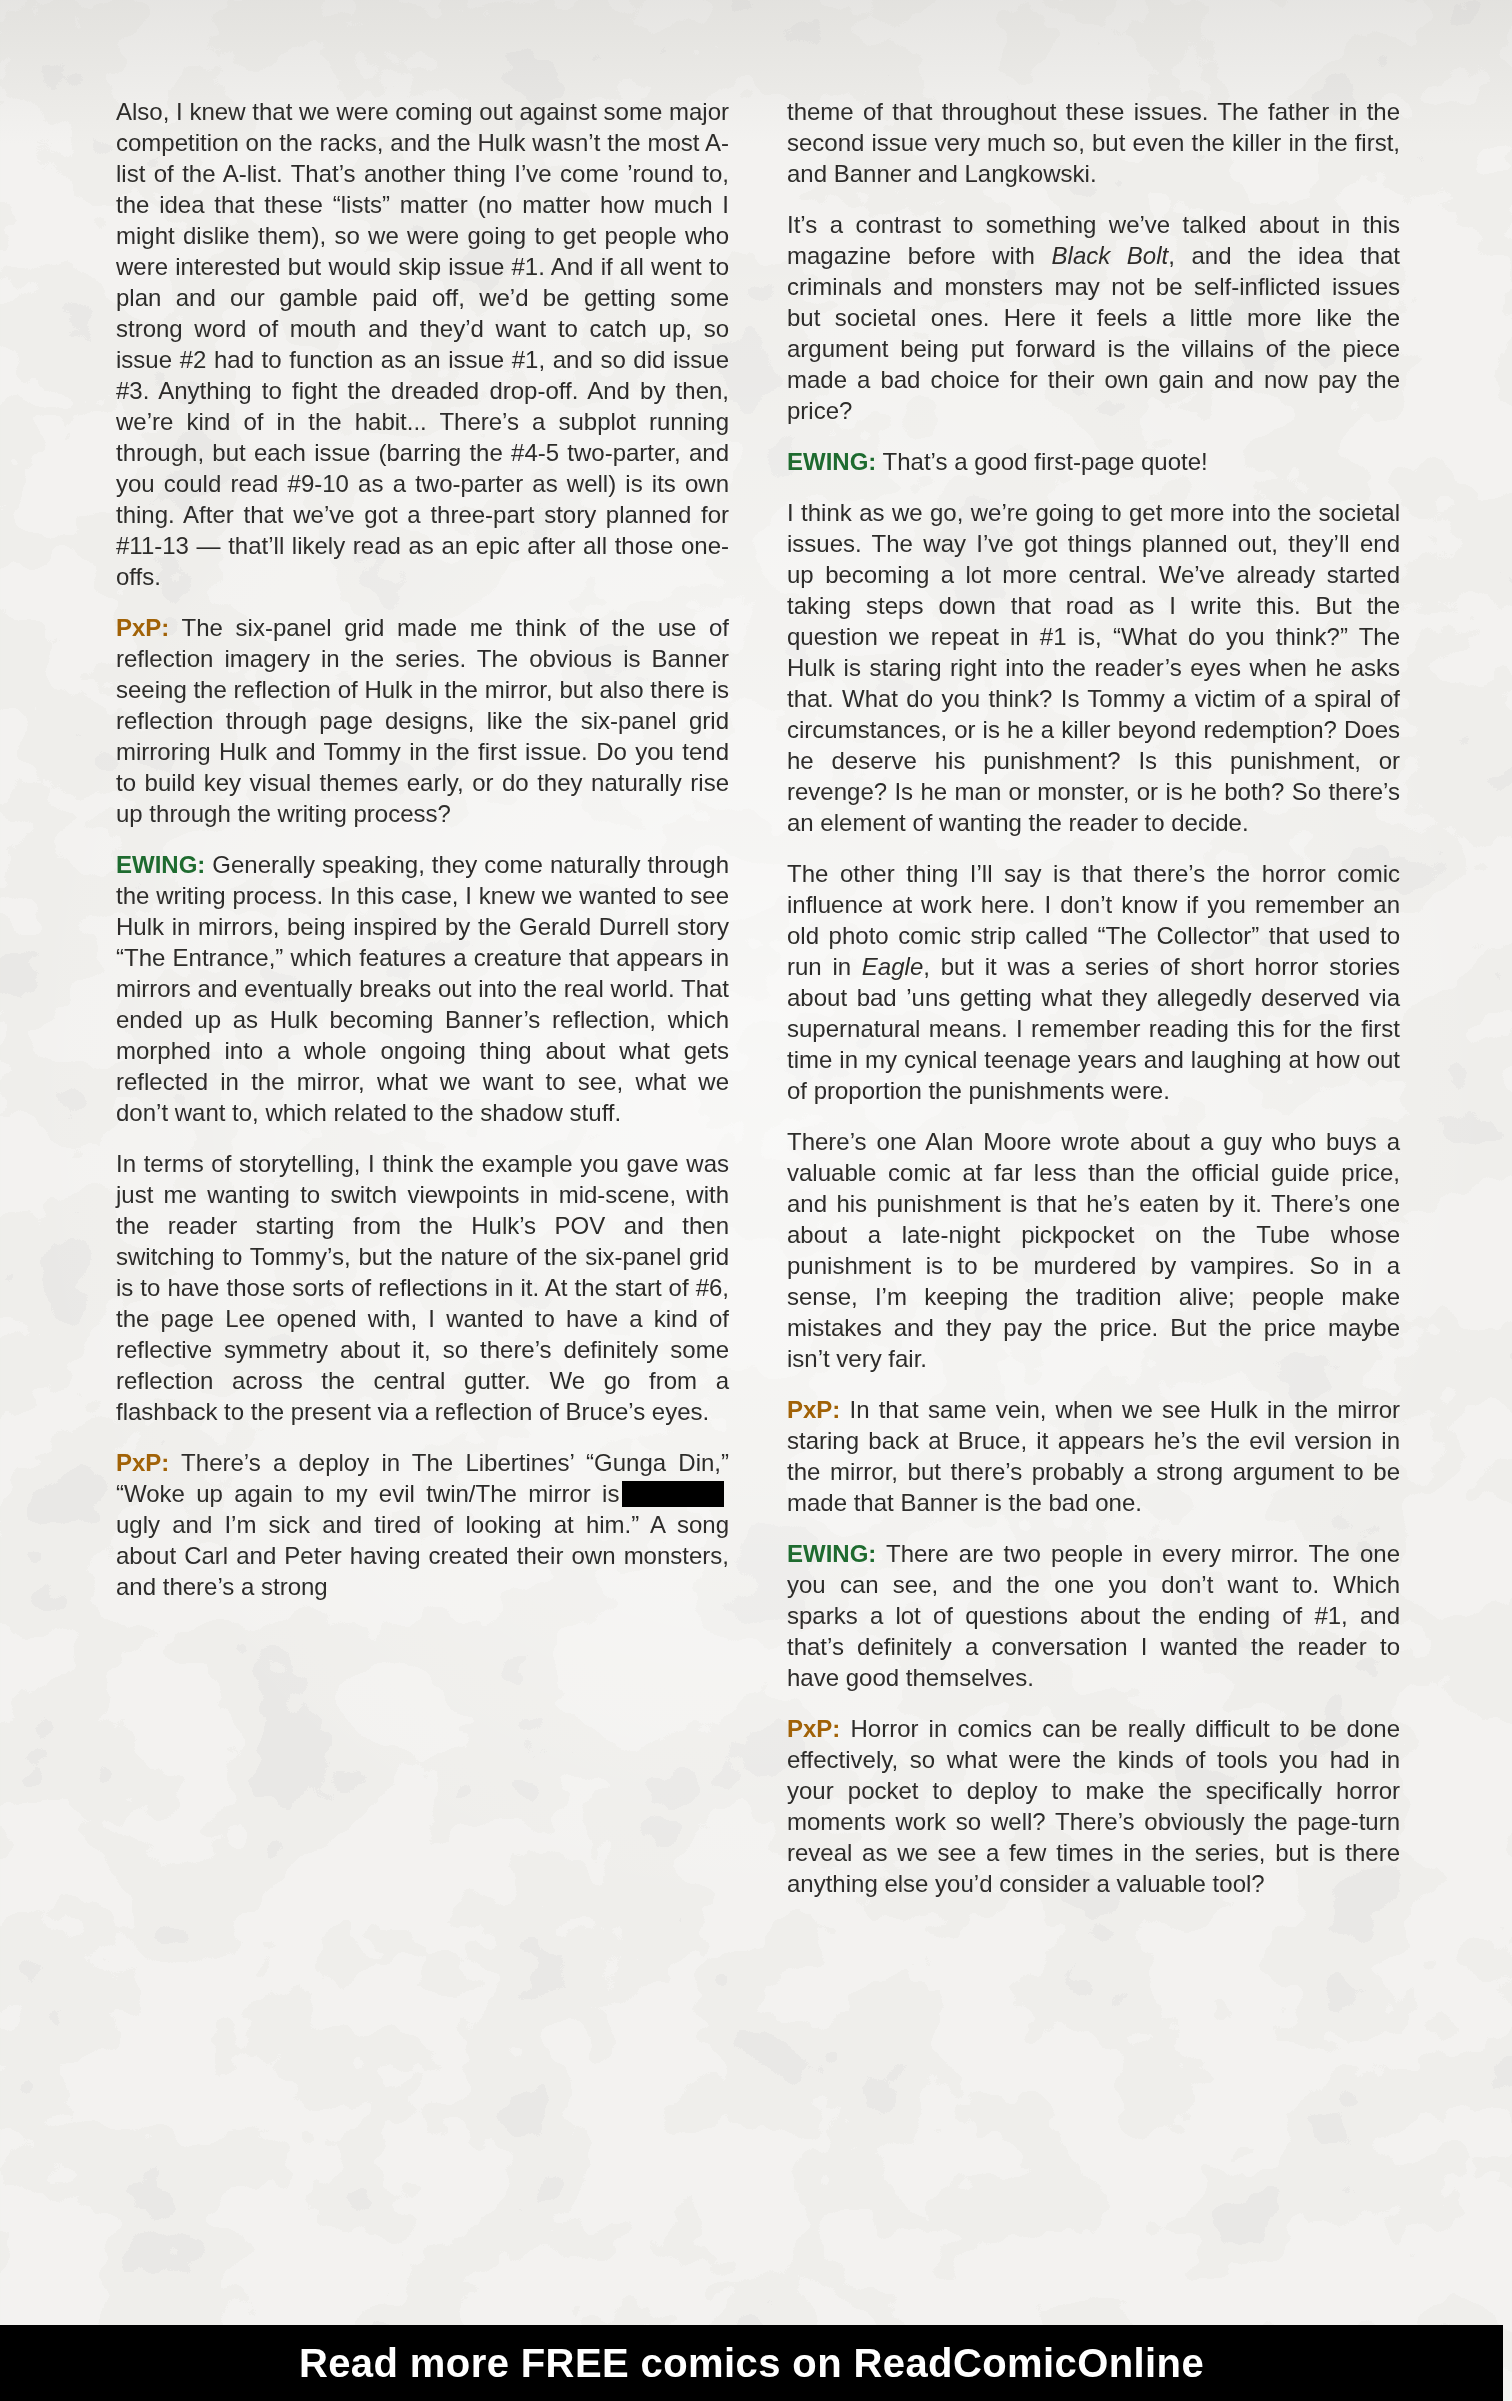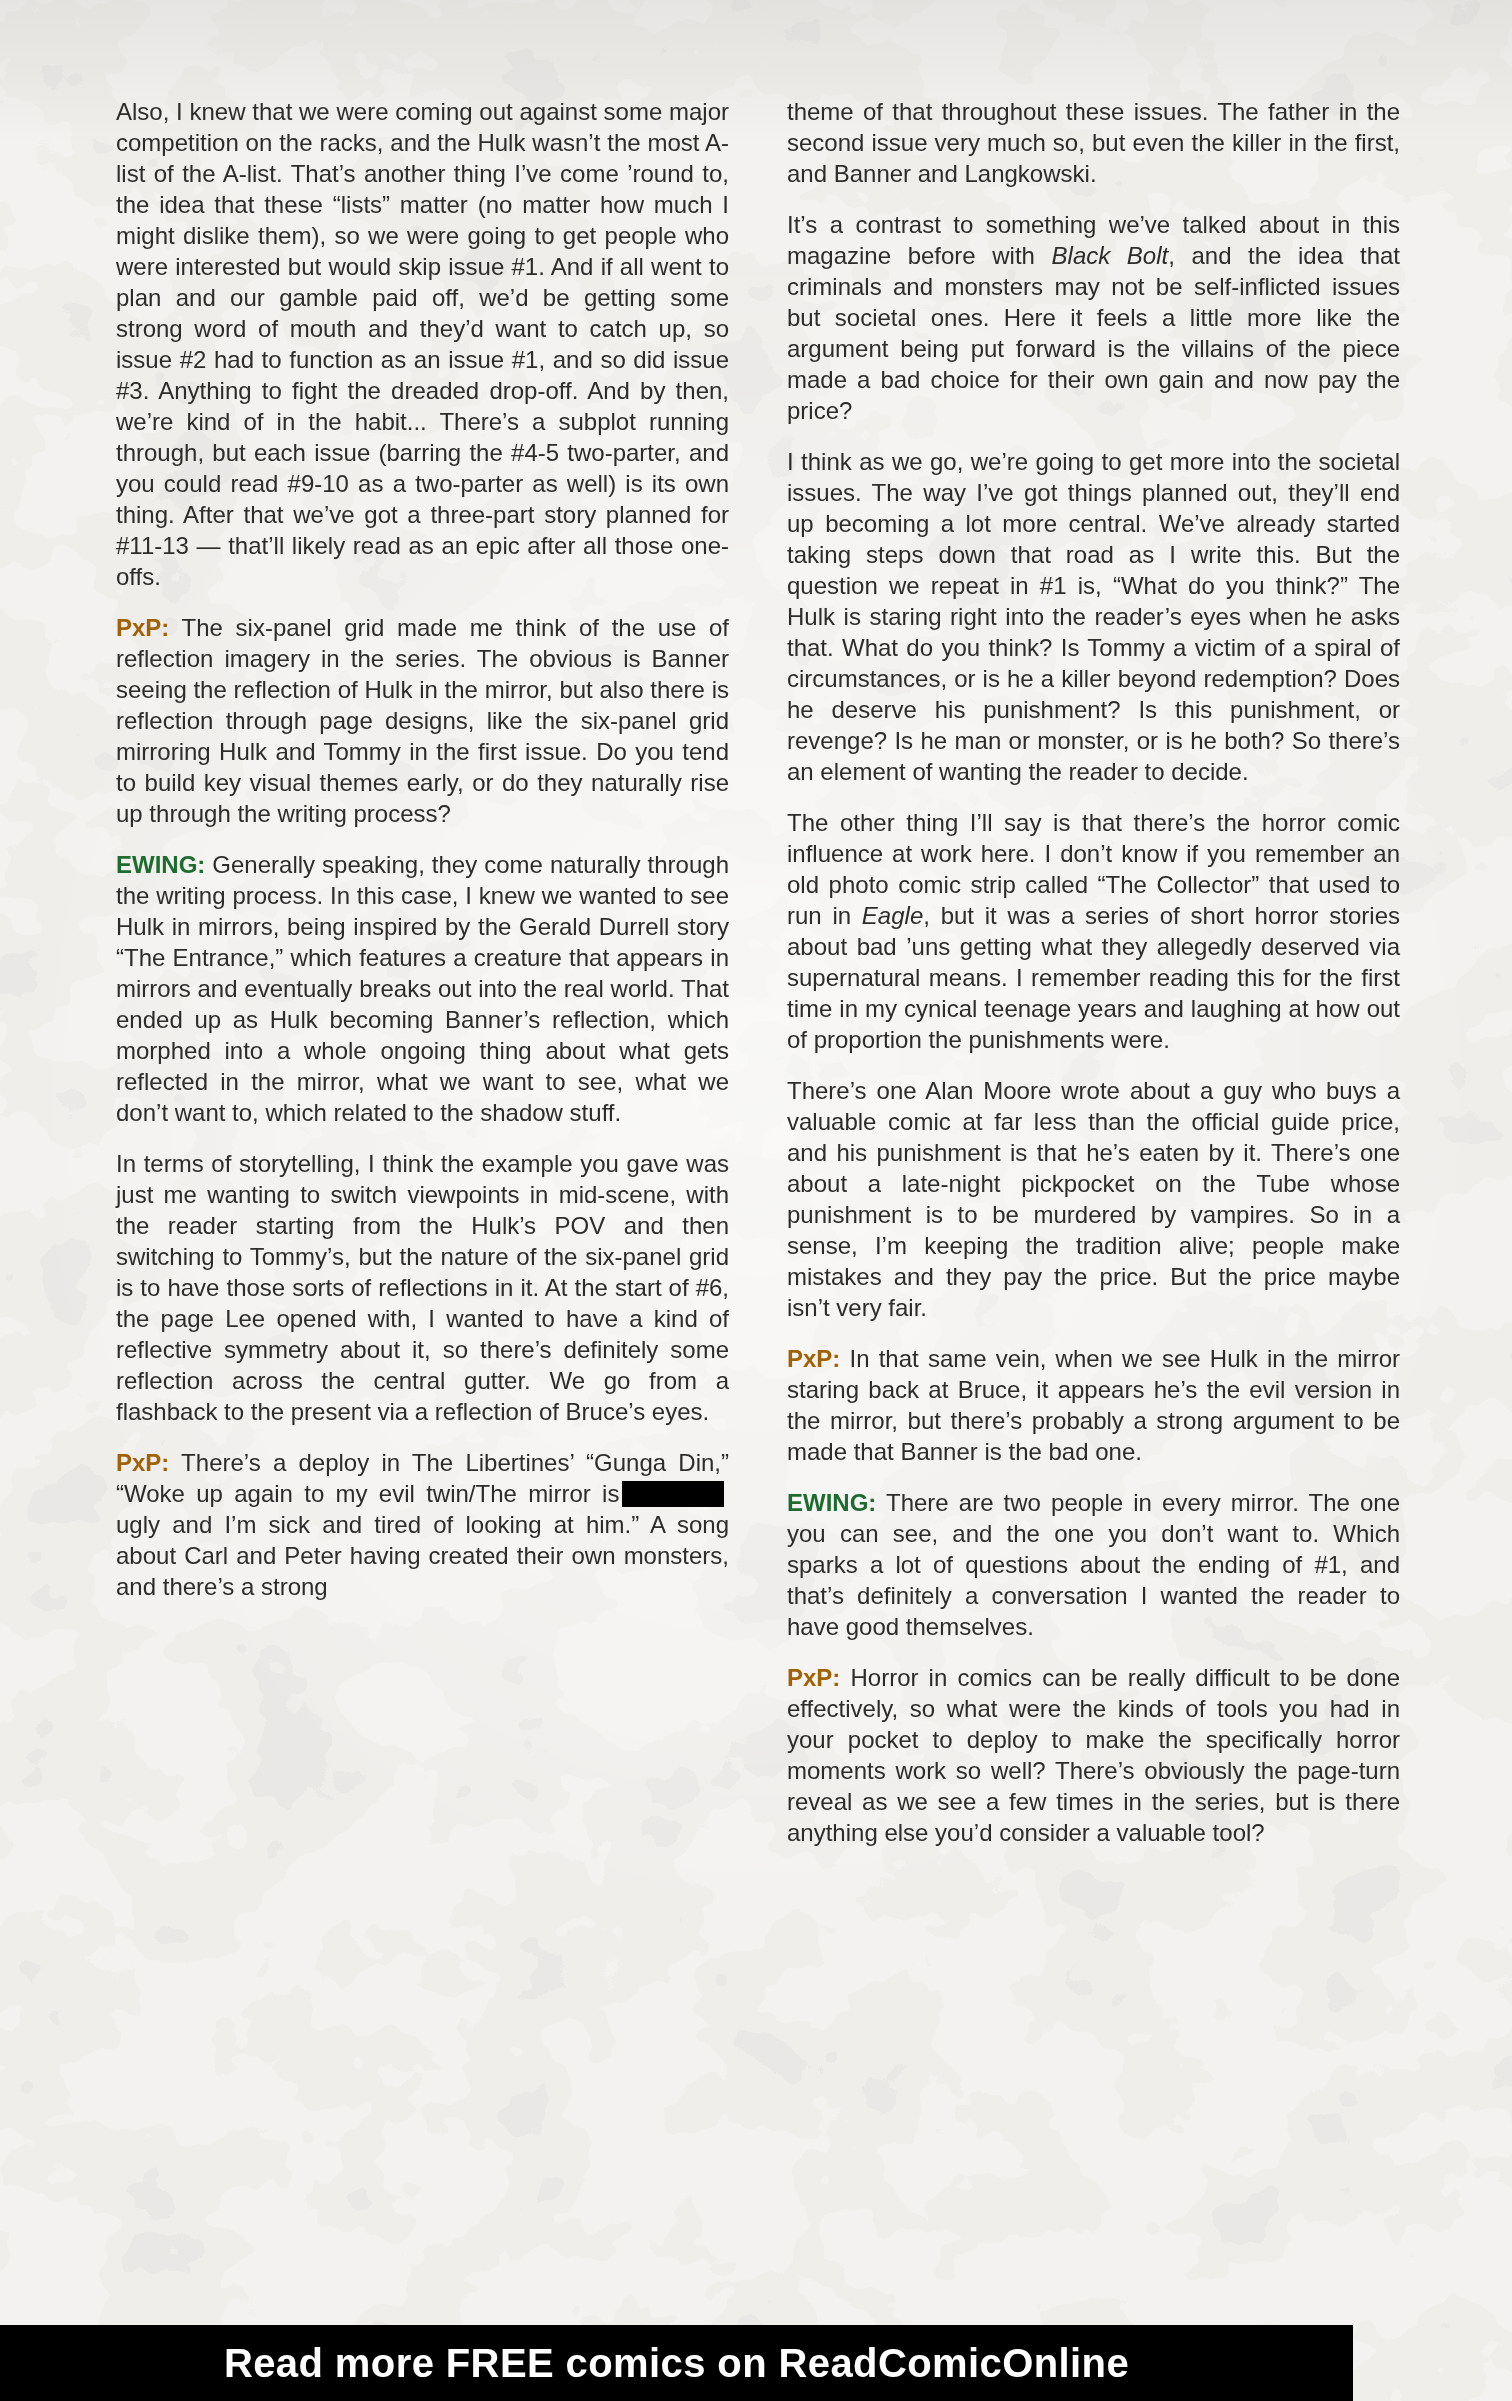--- a/index.html
+++ b/index.html
@@ -62,21 +62,21 @@
     display:inline-block;
     width:102px;
     height:26px;
     background:#000;
     vertical-align:-4.6px;
     margin:0 4.6px 0 3px;
   }
   .footer-bar{
     position:absolute;
     left:0; bottom:0;
-    width:1353px;
+    width:1503px;
     height:76px;
     background:#000;
     z-index:2;
     display:flex;
     align-items:center;
     justify-content:center;
     cursor:pointer;
   }
   .footer-bar span{
     color:#fff;
@@ -107,20 +107,21 @@
   <section class="col">
       <p><span class="seg-normal">Also, I knew that we were coming out against some major competition on the racks, and the Hulk wasn’t the most A-list of the A-list. That’s another thing I’ve come ’round to, the idea that these “lists” matter (no matter how much I might dislike them), so we were going to get people who were interested but would skip issue #1. And if all went to plan and our gamble paid off, we’d be getting some strong word of mouth and they’d want to catch up, so issue #2 had to function as an issue #1, and so did issue #3. Anything to fight the dreaded drop-off. And by then, we’re kind of in the habit... There’s a subplot running through, but each issue (barring the #4-5 two-parter, and you could read #9-10 as a two-parter as well) is its own thing. After that we’ve got a three-part story planned for #11-13 — that’ll likely read as an epic after all those one-offs.</span></p>
       <p><span class="seg-label">PxP:</span><span class="seg-normal"> The six-panel grid made me think of the use of reflection imagery in the series. The obvious is Banner seeing the reflection of Hulk in the mirror, but also there is reflection through page designs, like the six-panel grid mirroring Hulk and Tommy in the first issue. Do you tend to build key visual themes early, or do they naturally rise up through the writing process?</span></p>
       <p><span class="seg-ewing">EWING:</span><span class="seg-normal"> Generally speaking, they come naturally through the writing process. In this case, I knew we wanted to see Hulk in mirrors, being inspired by the Gerald Durrell story “The Entrance,” which features a creature that appears in mirrors and eventually breaks out into the real world. That ended up as Hulk becoming Banner’s reflection, which morphed into a whole ongoing thing about what gets reflected in the mirror, what we want to see, what we don’t want to, which related to the shadow stuff.</span></p>
       <p><span class="seg-normal">In terms of storytelling, I think the example you gave was just me wanting to switch viewpoints in mid-scene, with the reader starting from the Hulk’s POV and then switching to Tommy’s, but the nature of the six-panel grid is to have those sorts of reflections in it. At the start of #6, the page Lee opened with, I wanted to have a kind of reflective symmetry about it, so there’s definitely some reflection across the central gutter. We go from a flashback to the present via a reflection of Bruce’s eyes.</span></p>
       <p><span class="seg-label">PxP:</span><span class="seg-normal"> There’s a deploy in The Libertines’ “Gunga Din,” “Woke up again to my evil twin/The mirror is</span><span class="redacted-box"></span><span class="seg-normal">ugly and I’m sick and tired of looking at him.” A song about Carl and Peter having created their own monsters, and there’s a strong</span></p>
     </section>
   <section class="col">
       <p><span class="seg-normal">theme of that throughout these issues. The father in the second issue very much so, but even the killer in the first, and Banner and Langkowski.</span></p>
       <p><span class="seg-normal">It’s a contrast to something we’ve talked about in this magazine before with </span><span class="seg-italic">Black Bolt</span><span class="seg-normal">, and the idea that criminals and monsters may not be self-inflicted issues but societal ones. Here it feels a little more like the argument being put forward is the villains of the piece made a bad choice for their own gain and now pay the price?</span></p>
+      <p><span class="seg-ewing">EWING:</span><span class="seg-normal"> That’s a good first-page quote!</span></p>
       <p><span class="seg-normal">I think as we go, we’re going to get more into the societal issues. The way I’ve got things planned out, they’ll end up becoming a lot more central. We’ve already started taking steps down that road as I write this. But the question we repeat in #1 is, “What do you think?” The Hulk is staring right into the reader’s eyes when he asks that. What do you think? Is Tommy a victim of a spiral of circumstances, or is he a killer beyond redemption? Does he deserve his punishment? Is this punishment, or revenge? Is he man or monster, or is he both? So there’s an element of wanting the reader to decide.</span></p>
       <p><span class="seg-normal">The other thing I’ll say is that there’s the horror comic influence at work here. I don’t know if you remember an old photo comic strip called “The Collector” that used to run in </span><span class="seg-italic">Eagle</span><span class="seg-normal">, but it was a series of short horror stories about bad ’uns getting what they allegedly deserved via supernatural means. I remember reading this for the first time in my cynical teenage years and laughing at how out of proportion the punishments were.</span></p>
       <p><span class="seg-normal">There’s one Alan Moore wrote about a guy who buys a valuable comic at far less than the official guide price, and his punishment is that he’s eaten by it. There’s one about a late-night pickpocket on the Tube whose punishment is to be murdered by vampires. So in a sense, I’m keeping the tradition alive; people make mistakes and they pay the price. But the price maybe isn’t very fair.</span></p>
       <p><span class="seg-label">PxP:</span><span class="seg-normal"> In that same vein, when we see Hulk in the mirror staring back at Bruce, it appears he’s the evil version in the mirror, but there’s probably a strong argument to be made that Banner is the bad one.</span></p>
       <p><span class="seg-ewing">EWING:</span><span class="seg-normal"> There are two people in every mirror. The one you can see, and the one you don’t want to. Which sparks a lot of questions about the ending of #1, and that’s definitely a conversation I wanted the reader to have good themselves.</span></p>
       <p><span class="seg-label">PxP:</span><span class="seg-normal"> Horror in comics can be really difficult to be done effectively, so what were the kinds of tools you had in your pocket to deploy to make the specifically horror moments work so well? There’s obviously the page-turn reveal as we see a few times in the series, but is there anything else you’d consider a valuable tool?</span></p>
     </section>
 </main>
 
 <div class="footer-bar">

